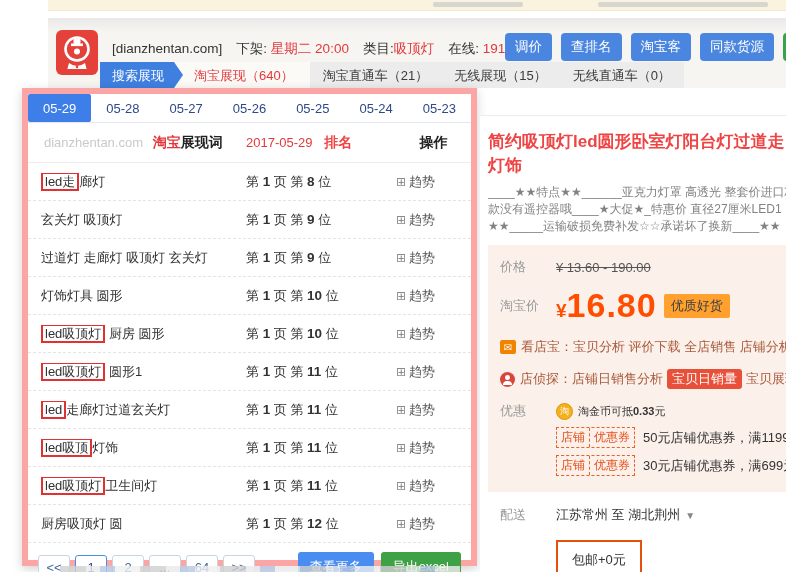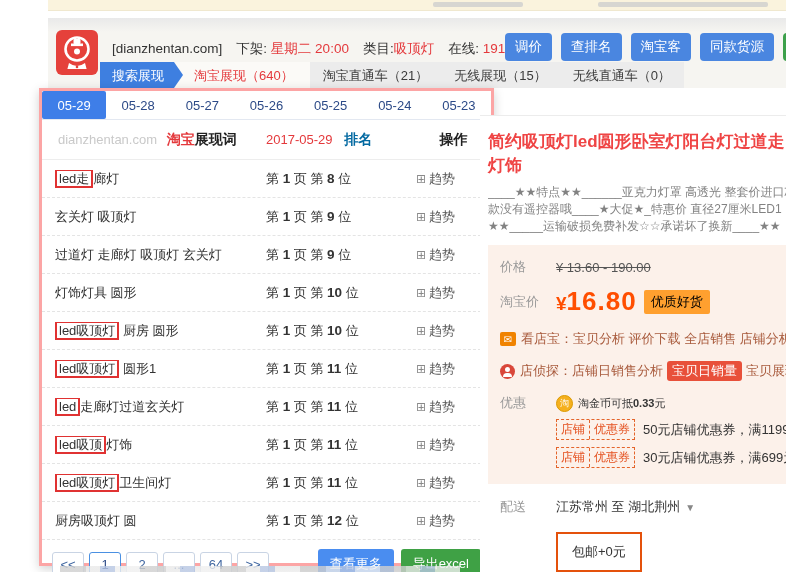--- a/index.html
+++ b/index.html
@@ -27,34 +27,34 @@
 
   .tabrow{position:absolute;left:100px;top:62px;height:26px;display:flex;align-items:stretch;font-size:13px;}
   .tab-arrow{position:relative;background:#3e7fe0;color:#fff;padding:5px 10px 0 12px;}
   .tab-arrow:after{content:"";position:absolute;right:-9px;top:0;border-left:9px solid #3e7fe0;
                    border-top:13px solid transparent;border-bottom:13px solid transparent;}
   .tab-active{padding:5px 16px 0 20px;color:#e4393c;background:#fbfaf7;}
   .tabgray{display:flex;background:#ececec;}
   .tabgray .tab{padding:5px 13px 0 13px;color:#3a3a3a;}
 
   
-  .panel{position:absolute;left:39px;top:88px;width:455px;height:478px;background:#fff;
-         border:3px solid #fca5a5;box-shadow:0 3px 10px rgba(0,0,0,.18);box-sizing:border-box;}
+  .panel{position:absolute;left:22px;top:88px;width:455px;height:478px;background:#fff;
+         border:6px solid #fca5a5;box-shadow:0 3px 10px rgba(0,0,0,.18);box-sizing:border-box;}
   .dates{display:flex;height:28px;border-bottom:1px solid #e3e8f1;align-items:stretch;font-size:13px;color:#2c4a87;}
   .date{flex:1;display:flex;align-items:center;justify-content:center;cursor:pointer;}
   .date.active{background:#3e7ee8;color:#fff;border-radius:2px;}
 
   .thead{display:flex;align-items:center;height:39px;border-bottom:1px solid #ededed;font-size:13px;}
   .th-kw{flex:1;padding-left:16px;white-space:nowrap;}
   .wm{color:#c9c9c9;}
   .brand-red{color:#e4393c;font-weight:bold;font-size:14px;margin-left:6px;}
   .brand-black{color:#222;font-weight:bold;font-size:14px;}
   .th-rank{width:150px;white-space:nowrap;}
   .th-rank .date-red{color:#e4393c;}
-  .th-rank b{color:#0369a1;font-size:14px;margin-left:8px;}
+  .th-rank b{color:#ef4444;font-size:14px;margin-left:8px;}
   .th-act{width:75px;text-align:center;font-weight:bold;color:#222;font-size:14px;}
 
   .trow{display:flex;align-items:center;height:37px;border-bottom:1px dashed #e4e4e4;font-size:13px;color:#333;}
   .c-kw{flex:1;padding-left:13px;white-space:nowrap;overflow:hidden;}
   .hl{border:2px solid #e03232;padding:0 2px;}
   .c-rank{width:150px;white-space:nowrap;color:#333;}
   .c-rank b{font-size:13.5px;}
   .c-act{width:75px;color:#555;cursor:pointer;white-space:nowrap;}
   .ticon{color:#8a8a8a;margin-right:3px;font-size:12px;}
 
@@ -77,22 +77,22 @@
   .pdesc{margin-top:6px;font-size:12px;color:#828282;line-height:17px;}
   .pdesc div{white-space:nowrap;overflow:hidden;}
 
   .pinkbox{margin-top:10px;background:#fcf1ea;padding:13px 0 16px 12px;width:294px;}
   .prow{display:flex;align-items:center;}
   .plabel{width:56px;color:#999;font-size:13px;flex:none;}
   .oldprice{color:#555;font-size:13px;text-decoration:line-through;}
   .tbrow{margin-top:10px;}
   .bigprice{color:#ff4e00;font-weight:bold;white-space:nowrap;}
   .bigprice .yen{font-size:19px;}
-  .bigprice .val{font-size:26px;letter-spacing:1px;}
-  .qbadge{display:inline-block;margin-left:7px;background:#ffa02f;color:#000000;font-size:13px;padding:3px 7px;border-radius:2px;}
+  .bigprice .val{font-size:34px;letter-spacing:1px;}
+  .qbadge{display:inline-block;margin-left:7px;background:#ffa02f;color:#404040;font-size:13px;padding:3px 7px;border-radius:2px;}
 
   .plugrow{margin-top:13px;display:flex;align-items:center;font-size:13px;color:#a85a3c;white-space:nowrap;}
   .plugrow .links{color:#a85a3c;cursor:pointer;}
   .env-icon{display:inline-flex;width:16px;height:14px;background:#f08300;border-radius:2px;color:#fff;
             font-size:10px;align-items:center;justify-content:center;margin-right:5px;flex:none;}
   .det-icon{position:relative;width:15px;height:15px;border-radius:50%;background:#d9473a;margin-right:5px;flex:none;}
   .det-icon:before{content:"";position:absolute;left:5px;top:3px;width:5px;height:5px;border-radius:50%;background:#fff;}
   .det-icon:after{content:"";position:absolute;left:3px;top:9px;width:9px;height:4px;border-radius:4px 4px 0 0;background:#fff;}
   .redbadge{background:#e8503a;color:#fff;border-radius:3px;padding:1px 5px;margin:0 4px;}
 

